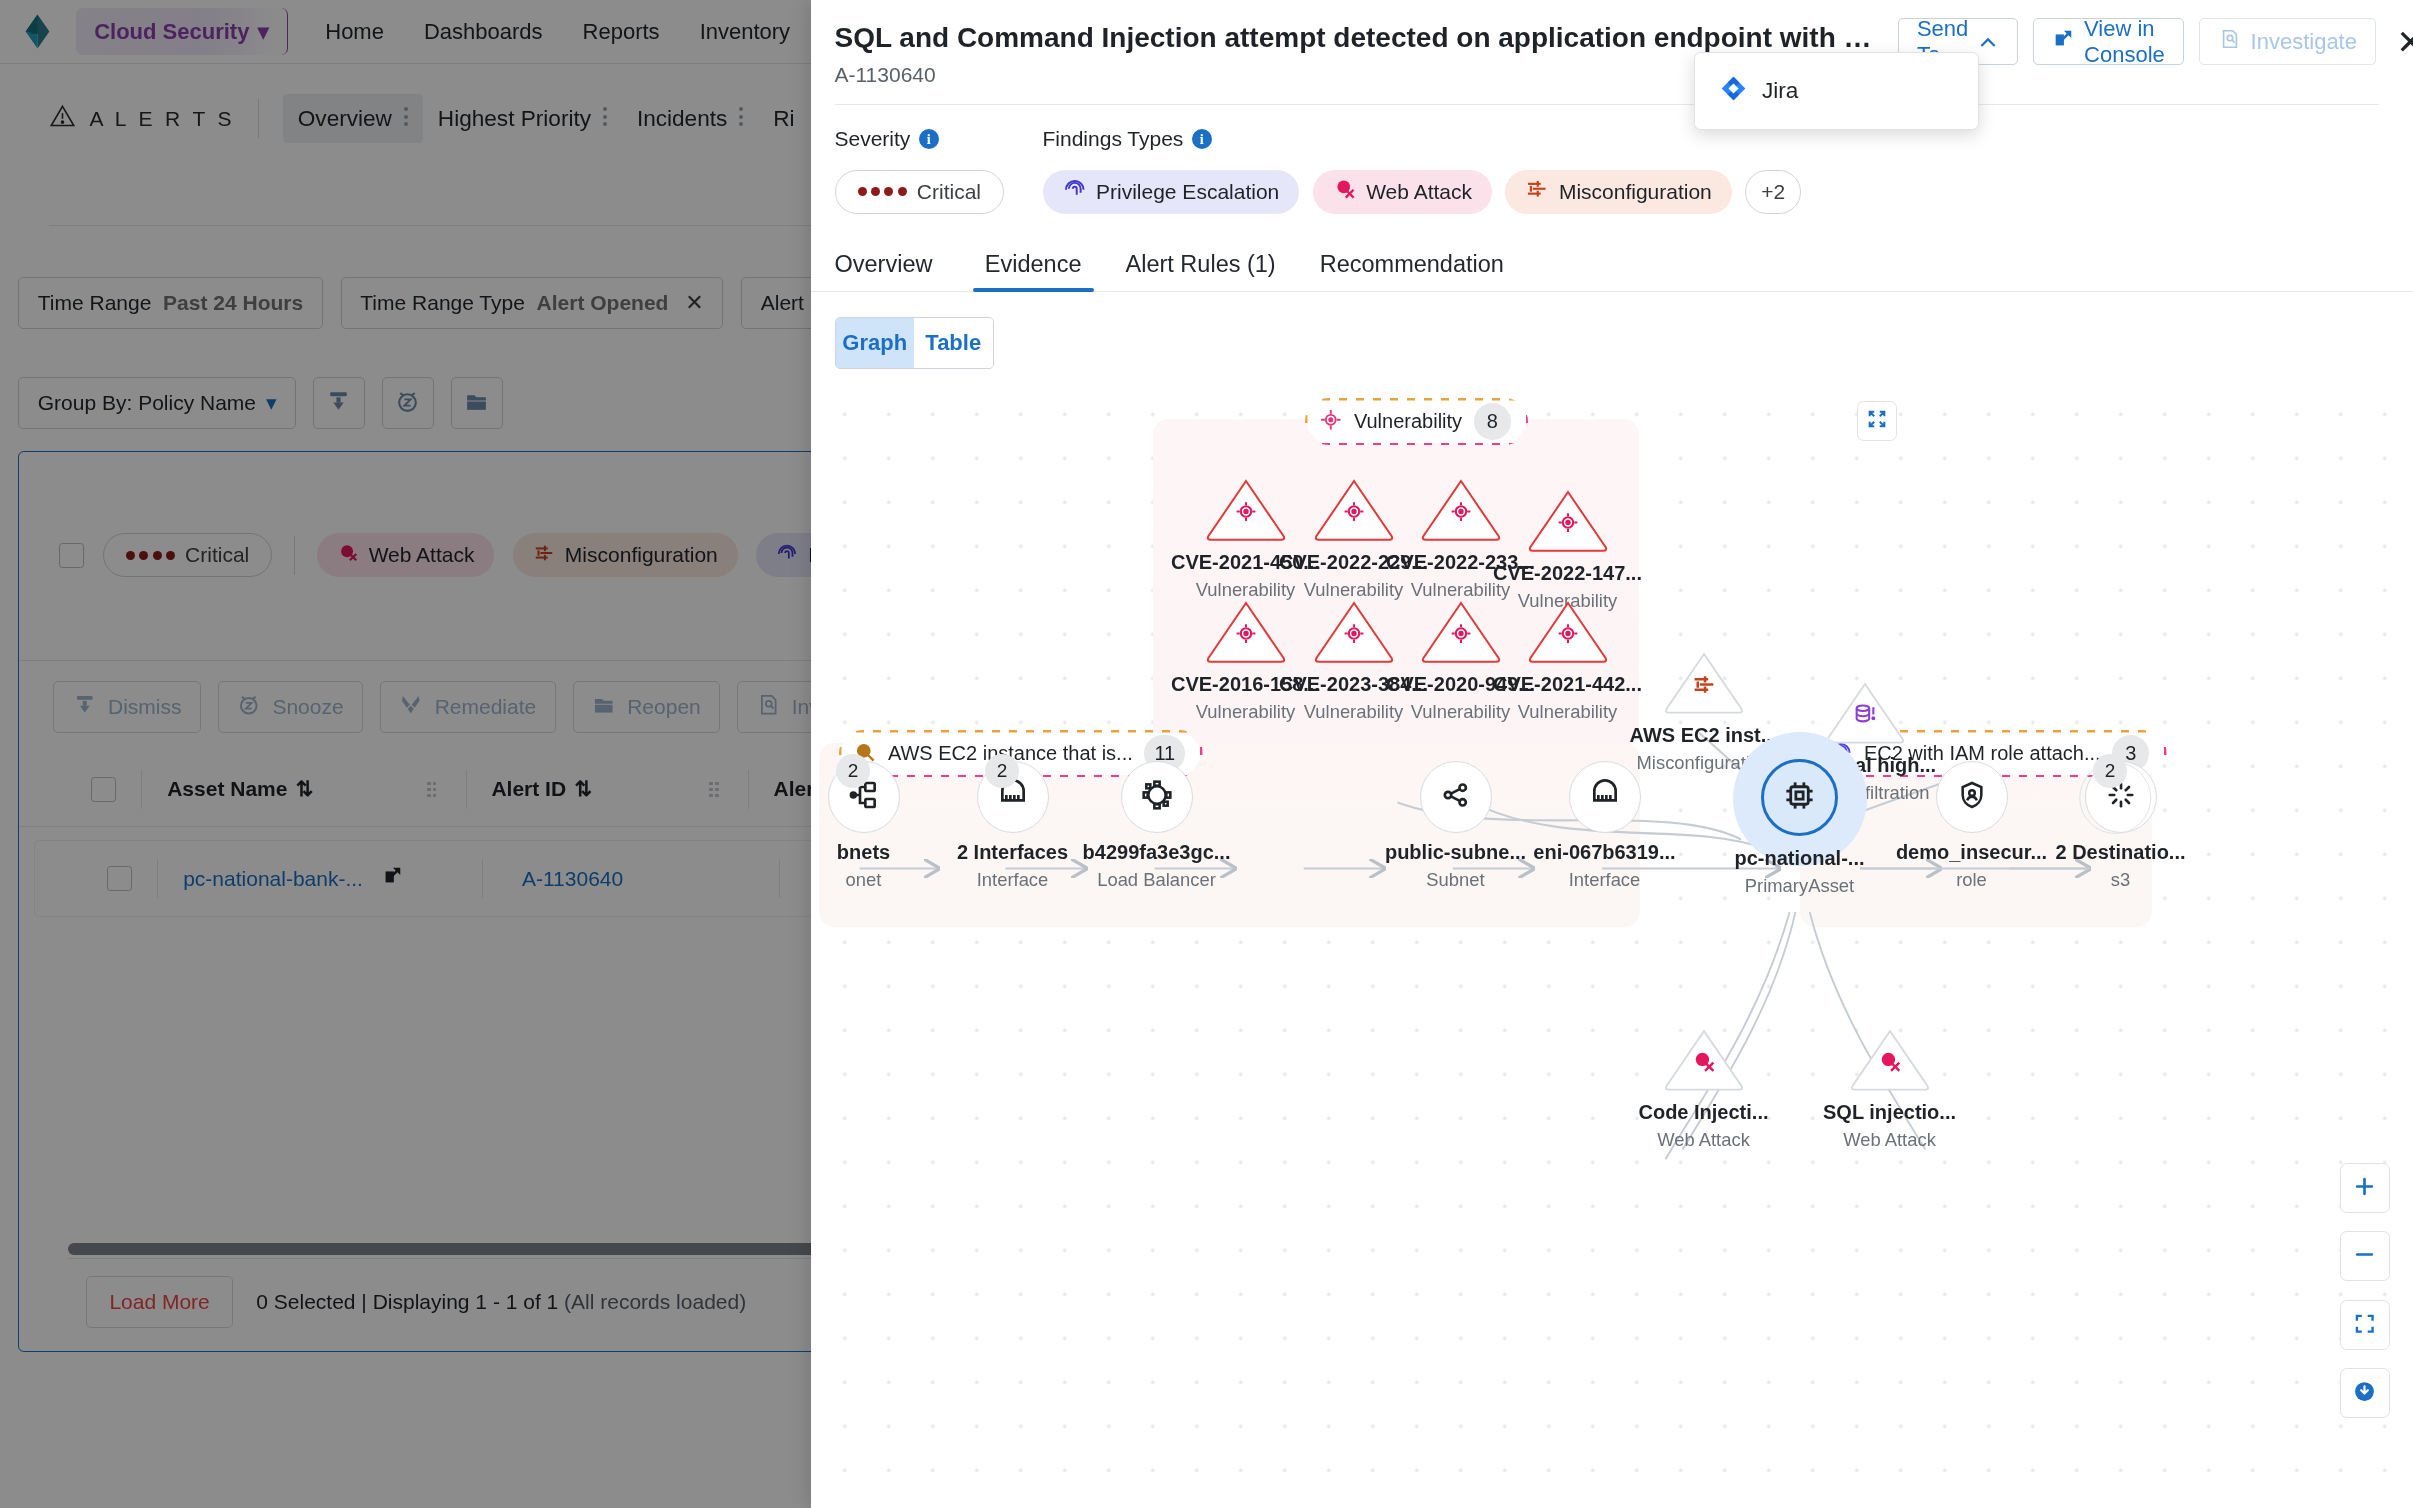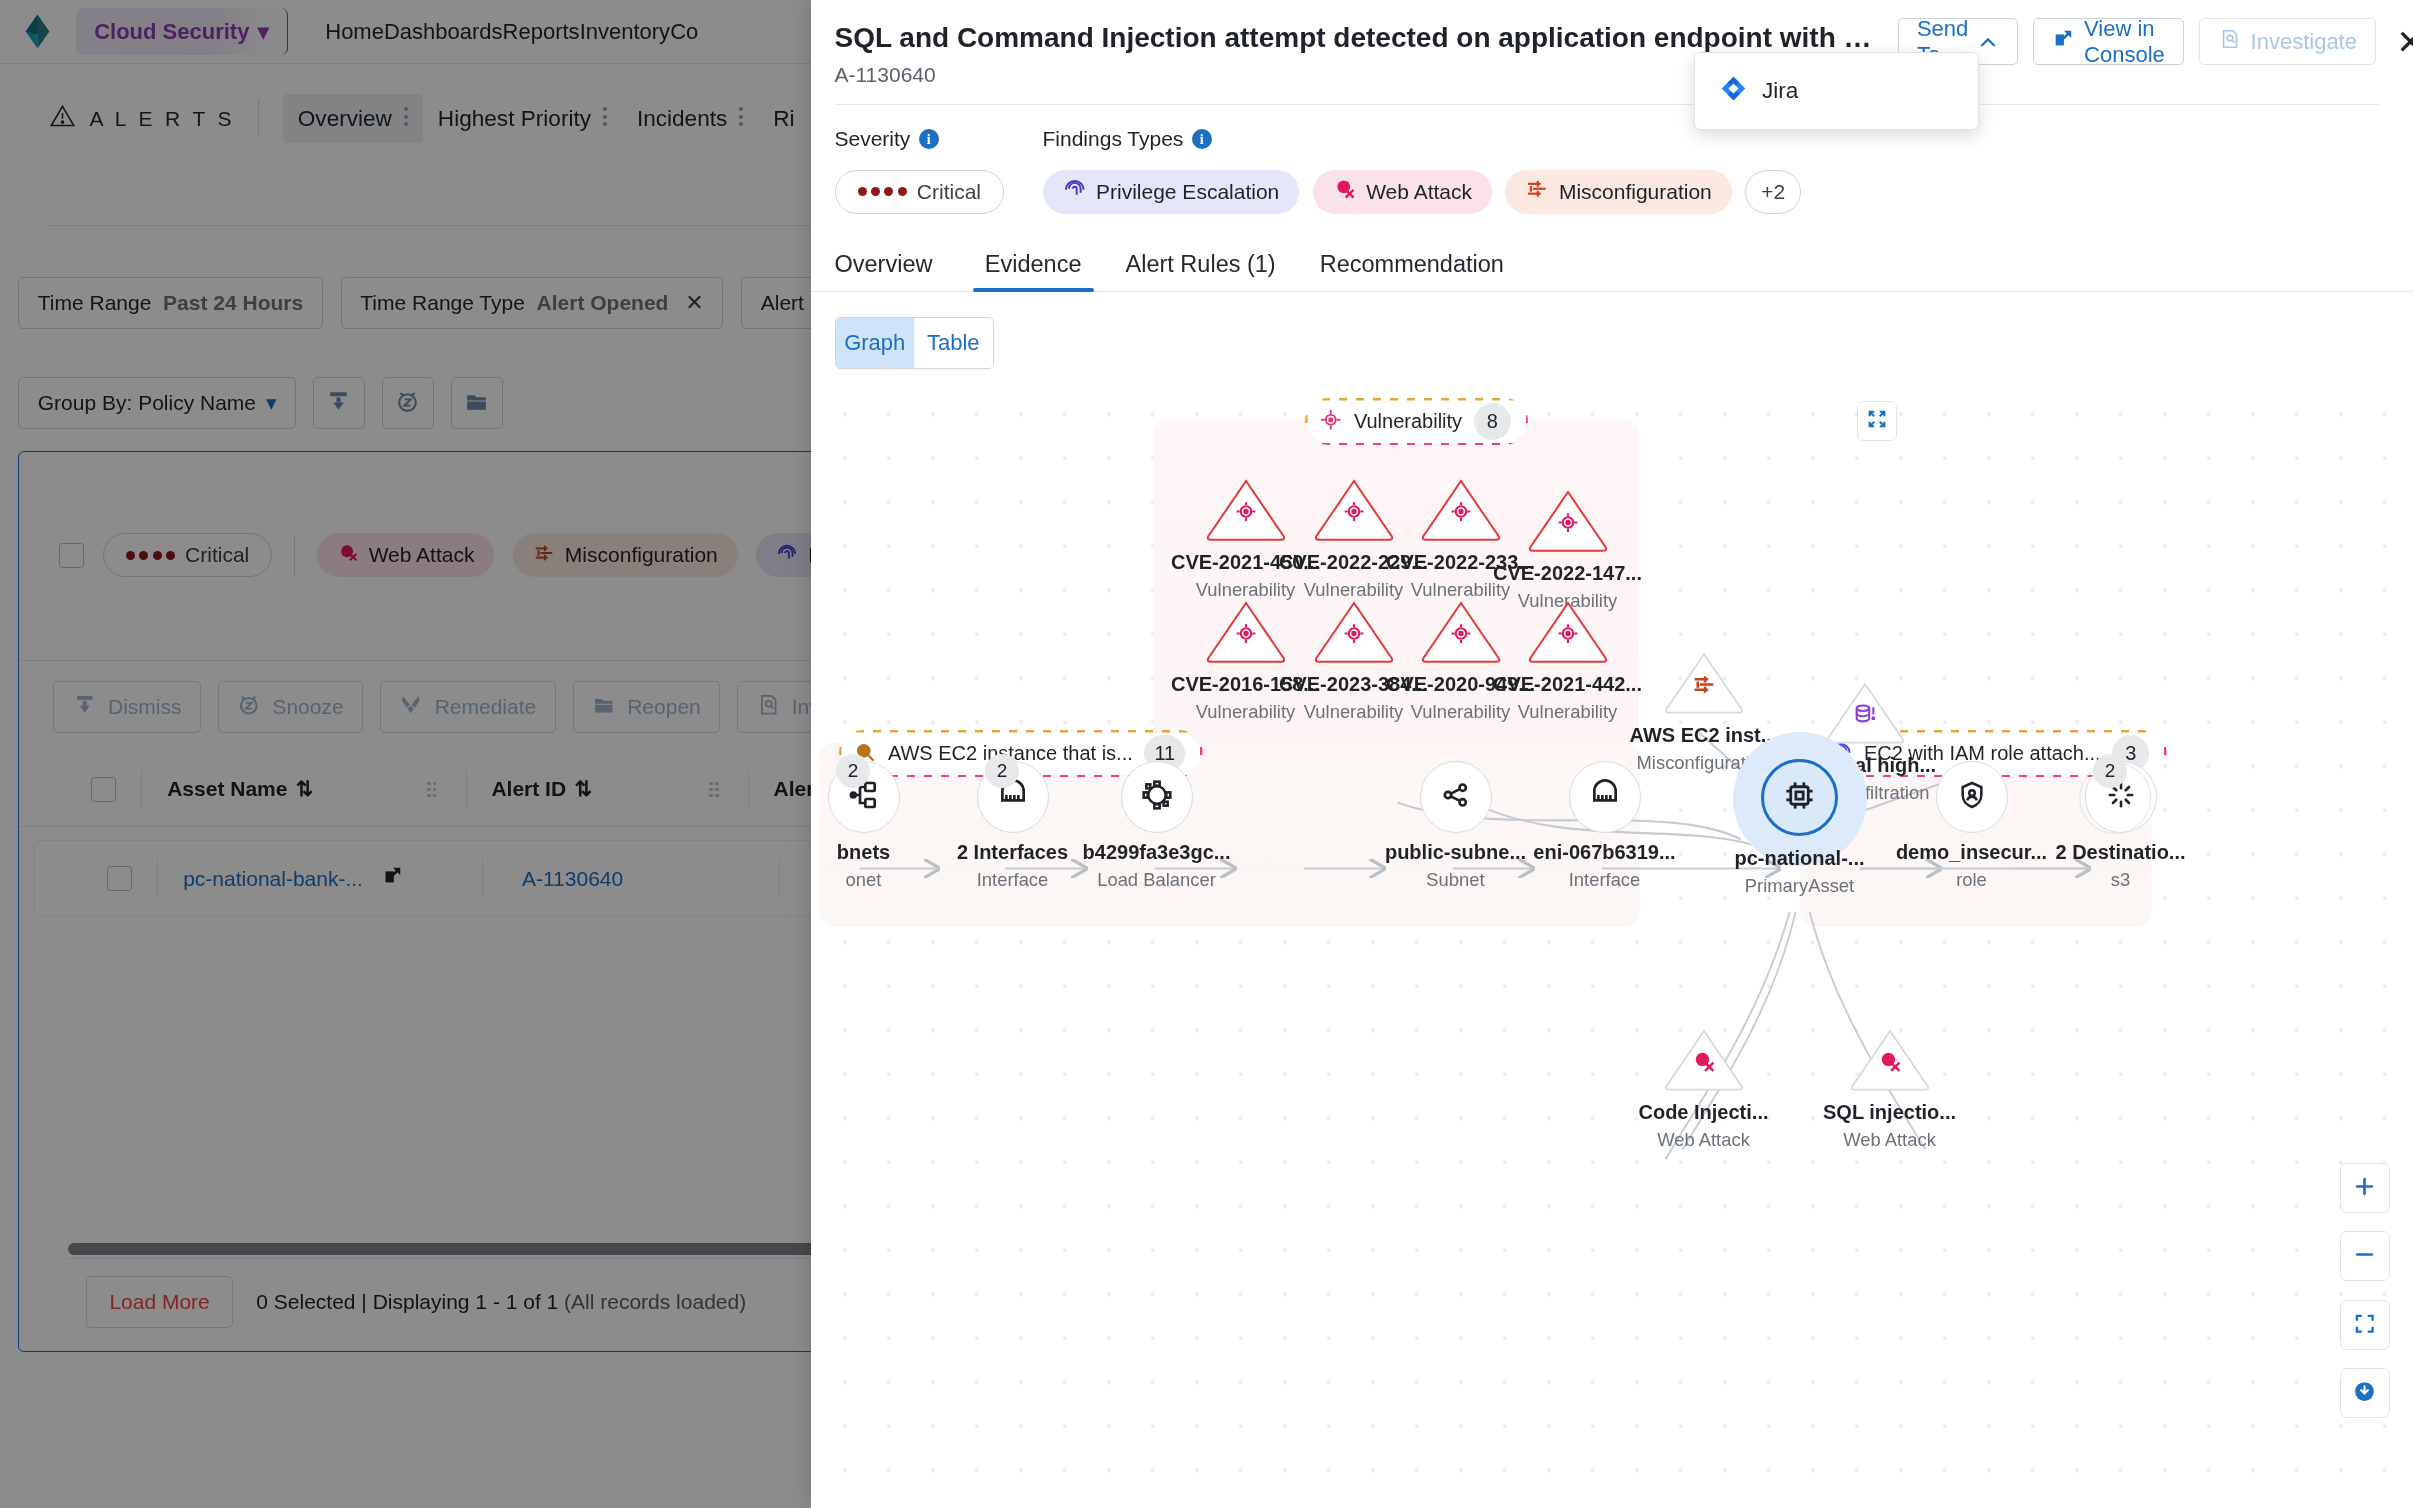--- a/index.html
+++ b/index.html
@@ -25,21 +25,21 @@
     display: flex; align-items: center; padding-left: 18.4px; gap: 0;
   }
   .logo-mark { width: 39px; height: 39px; position: relative; flex: none; }
   .prod-pill {
     margin-left: 18.4px; height: 47px; display: flex; align-items: center;
     padding: 0 18.4px; border-radius: 6.7px;
     background: linear-gradient(90deg,#f3ecf8 0%, #efe7f7 60%, #ffffff 100%);
     border-right: 1.7px solid #8b3fad;
     color: #8b3fad; font-size: 22px; font-weight: 600; gap: 8.4px;
   }
-  .nav-links { display: flex; align-items: flex-end; margin-left: 37px; }
+  .nav-links { display: flex; align-items: flex-end; gap: 40px; margin-left: 37px; }
   .nav-links > span { font-size: 22px; color: #24292e; }
 
   .bg-subbar {
     position: absolute; left: 0; top: 64px; width: 2413px; height: 109px;
     background: #fff; display: flex; align-items: center; padding-left: 49px; gap: 0;
   }
   .alerts-label { font-size: 21px; letter-spacing: 3.4px; color: #2b2b2b; display: flex; align-items: center; gap: 13.4px; }
   .vdiv { width: 0.8px; height: 39px; background: #d7dbe0; margin: 0 23.5px; }
   .sec-tab { font-size: 22.6px; color: #24292e; padding: 11.7px 15px; border-radius: 4.2px; display: flex; align-items: center; gap: 11.7px; }
   .sec-tab.active { background: #eceff3; }
@@ -160,21 +160,21 @@
   .more-chip { height:44px; min-width:49px; padding:0 15px; border:0.8px solid #cfd4da; border-radius:22px;
     display:flex; align-items:center; justify-content:center; font-size:21px; color:#3c4043; }
 
   .p-tabs { display:flex; gap: 0; padding: 0 0 0 23.5px; margin-top: 27px; border-bottom: 0.8px solid #e5e8ec; }
   .p-tab { font-size: 23.5px; color:#24292e; padding: 10px 22px 13.4px 22px; position:relative; }
   .p-tab:first-child { padding-left: 0; margin-right: 8.4px;}
   .p-tab.active { font-weight: 400; }
   .p-tab.active::after { content:""; position:absolute; left: 10px; right: 10px; bottom: -0.8px; height: 4.2px; background:#1b6fc4; border-radius: 2.5px; }
   .p-tab:first-child.active::after { left:0; }
 
-  .gt-toggle { margin: 25px 0 0 23.5px; display:flex; width: 159px; height: 52px; border:0.8px solid #cfd4da; border-radius:5px; overflow:hidden; }
+  .gt-toggle { margin: 25px 0 0 23.5px; display:flex; width: 159px; height: 52px; border:0.8px solid #cfd4da; border-radius:5px; overflow:hidden;font-weight:bold; }
   .gt-btn { flex:1; display:flex; align-items:center; justify-content:center; font-size:22px; color:#1b6fc4; background:#fff; }
   .gt-btn.active { background:#cfe4f9; }
 
   
   #graph {
     position:relative; flex:1; margin-top: 15px; overflow:hidden;
     background-image: radial-gradient(#e9ecef 1.8px, transparent 1.8px);
     background-size: 44px 44px; background-position: 11.7px 8.4px;
   }
   .region {

